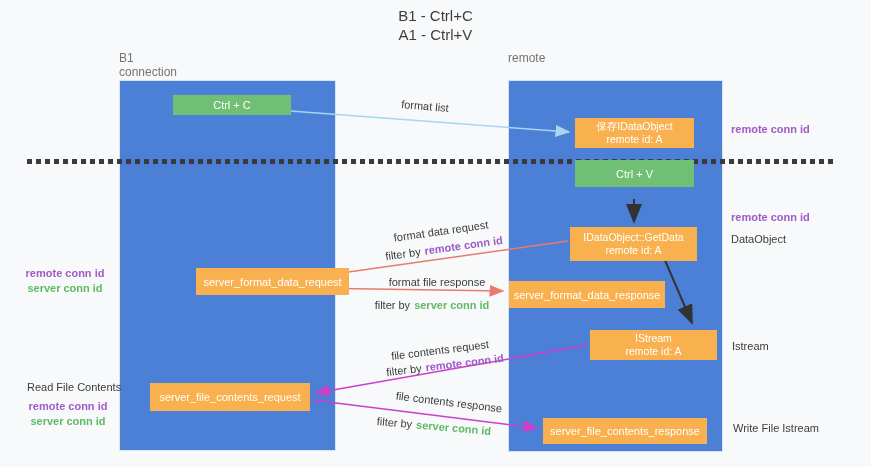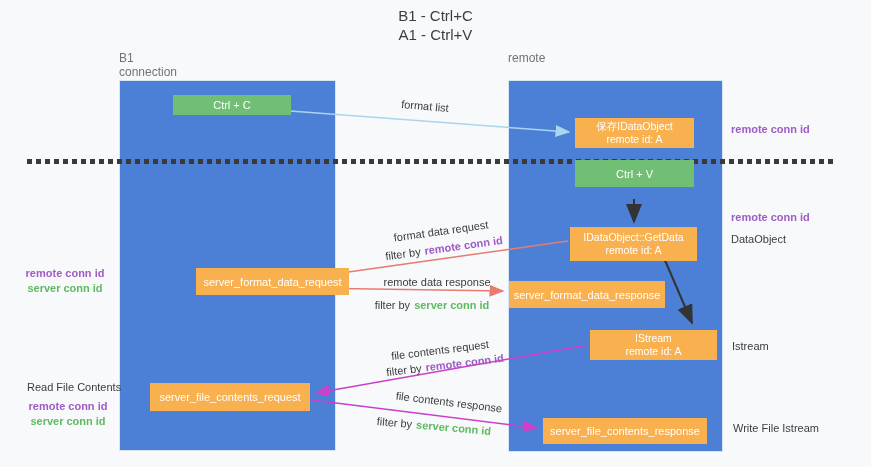--- a/index.html
+++ b/index.html
@@ -125,21 +125,21 @@
     <div>server_file_contents_response</div>
   </div>
 
   <div class="alabel" style="left:425px;top:106px;transform:translate(-50%,-50%) rotate(5deg);">format list</div>
 
   <div class="alabel" style="left:441px;top:231px;transform:translate(-50%,-50%) rotate(-8deg);">format data request</div>
   <div class="alabel" style="left:444px;top:248px;transform:translate(-50%,-50%) rotate(-8deg);">
     <span class="pre">filter by</span><span class="purple">remote conn id</span>
   </div>
 
-  <div class="alabel" style="left:437px;top:282px;transform:translate(-50%,-50%);">remote data response</div>
+  <div class="alabel" style="left:437px;top:282px;transform:translate(-50%,-50%);">format file response</div>
   <div class="alabel" style="left:432px;top:305px;transform:translate(-50%,-50%);">
     <span class="pre">filter by</span><span class="greentx">server conn id</span>
   </div>
 
   <div class="alabel" style="left:440px;top:350px;transform:translate(-50%,-50%) rotate(-7deg);">file contents request</div>
   <div class="alabel" style="left:445px;top:365px;transform:translate(-50%,-50%) rotate(-7deg);">
     <span class="pre">filter by</span><span class="purple">remote conn id</span>
   </div>
 
   <div class="alabel" style="left:449px;top:402px;transform:translate(-50%,-50%) rotate(7deg);">file contents response</div>

